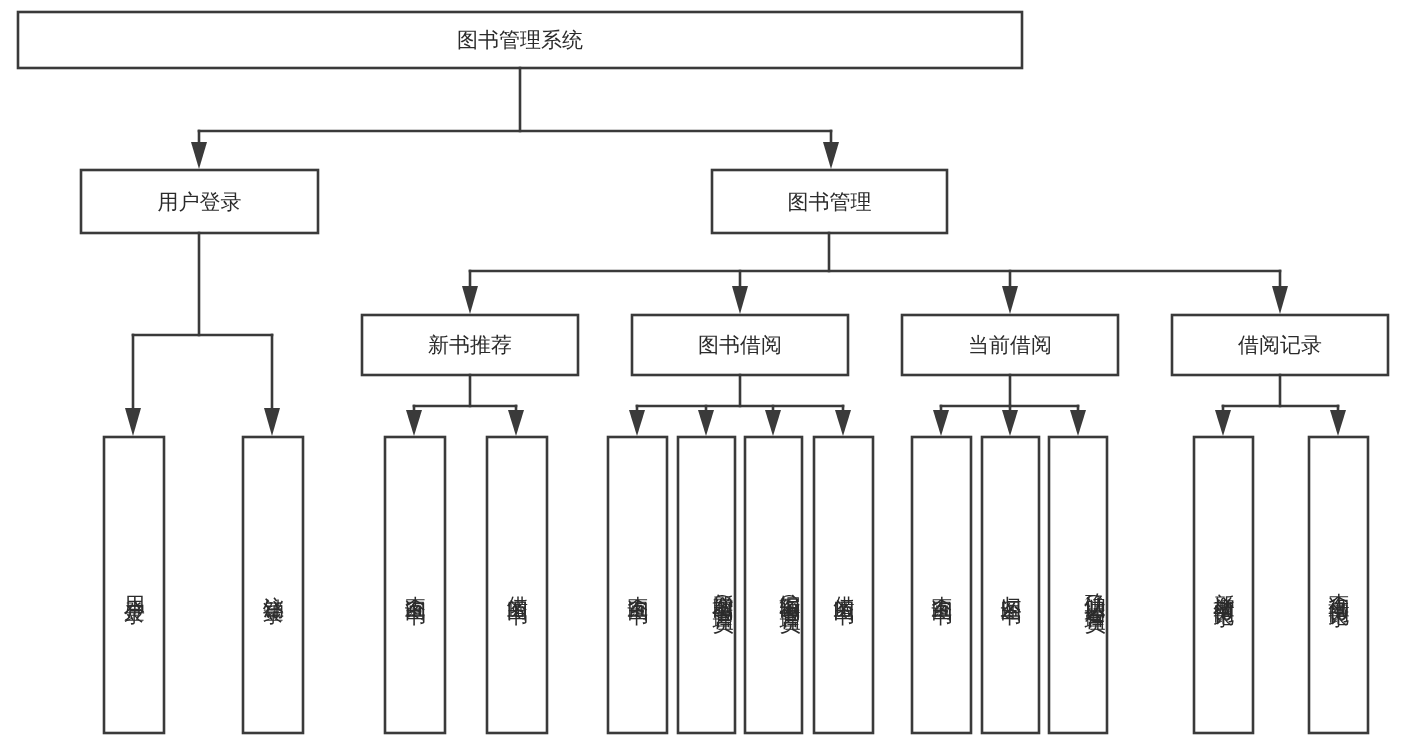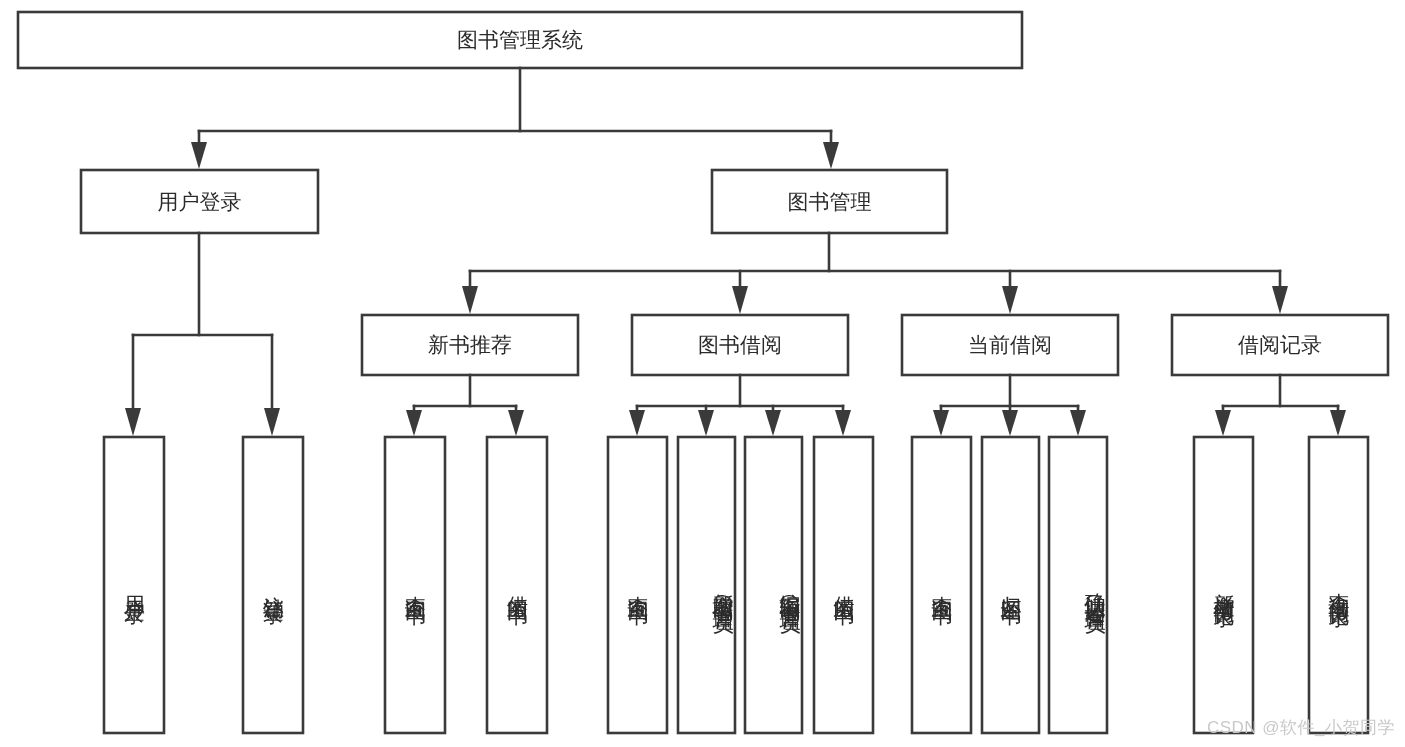--- a/index.html
+++ b/index.html
@@ -222,15 +222,14 @@
   <div class="vlabel" style="left:745px; top:437px; width:57px; height:296px; align-items:flex-start; padding-top:8px; box-sizing:border-box;">编辑图书（管理员）</div>
   <div class="vlabel" style="left:814px; top:437px; width:59px; height:296px;">借阅图书</div>
 
   <div class="vlabel" style="left:912px; top:437px; width:59px; height:296px;">查询图书</div>
   <div class="vlabel" style="left:982px; top:437px; width:57px; height:296px;">归还图书</div>
   <div class="vlabel" style="left:1049px; top:437px; width:58px; height:296px; align-items:flex-start; padding-top:8px; box-sizing:border-box;">确认归还（管理员）</div>
 
   <div class="vlabel" style="left:1194px; top:437px; width:59px; height:296px;">新增借阅记录</div>
   <div class="vlabel" style="left:1309px; top:437px; width:59px; height:296px;">查询借阅记录</div>
 
-  <div class="watermark">CSDN @软件_小贺同学</div>
 
 </div>
 
 </body></html>

